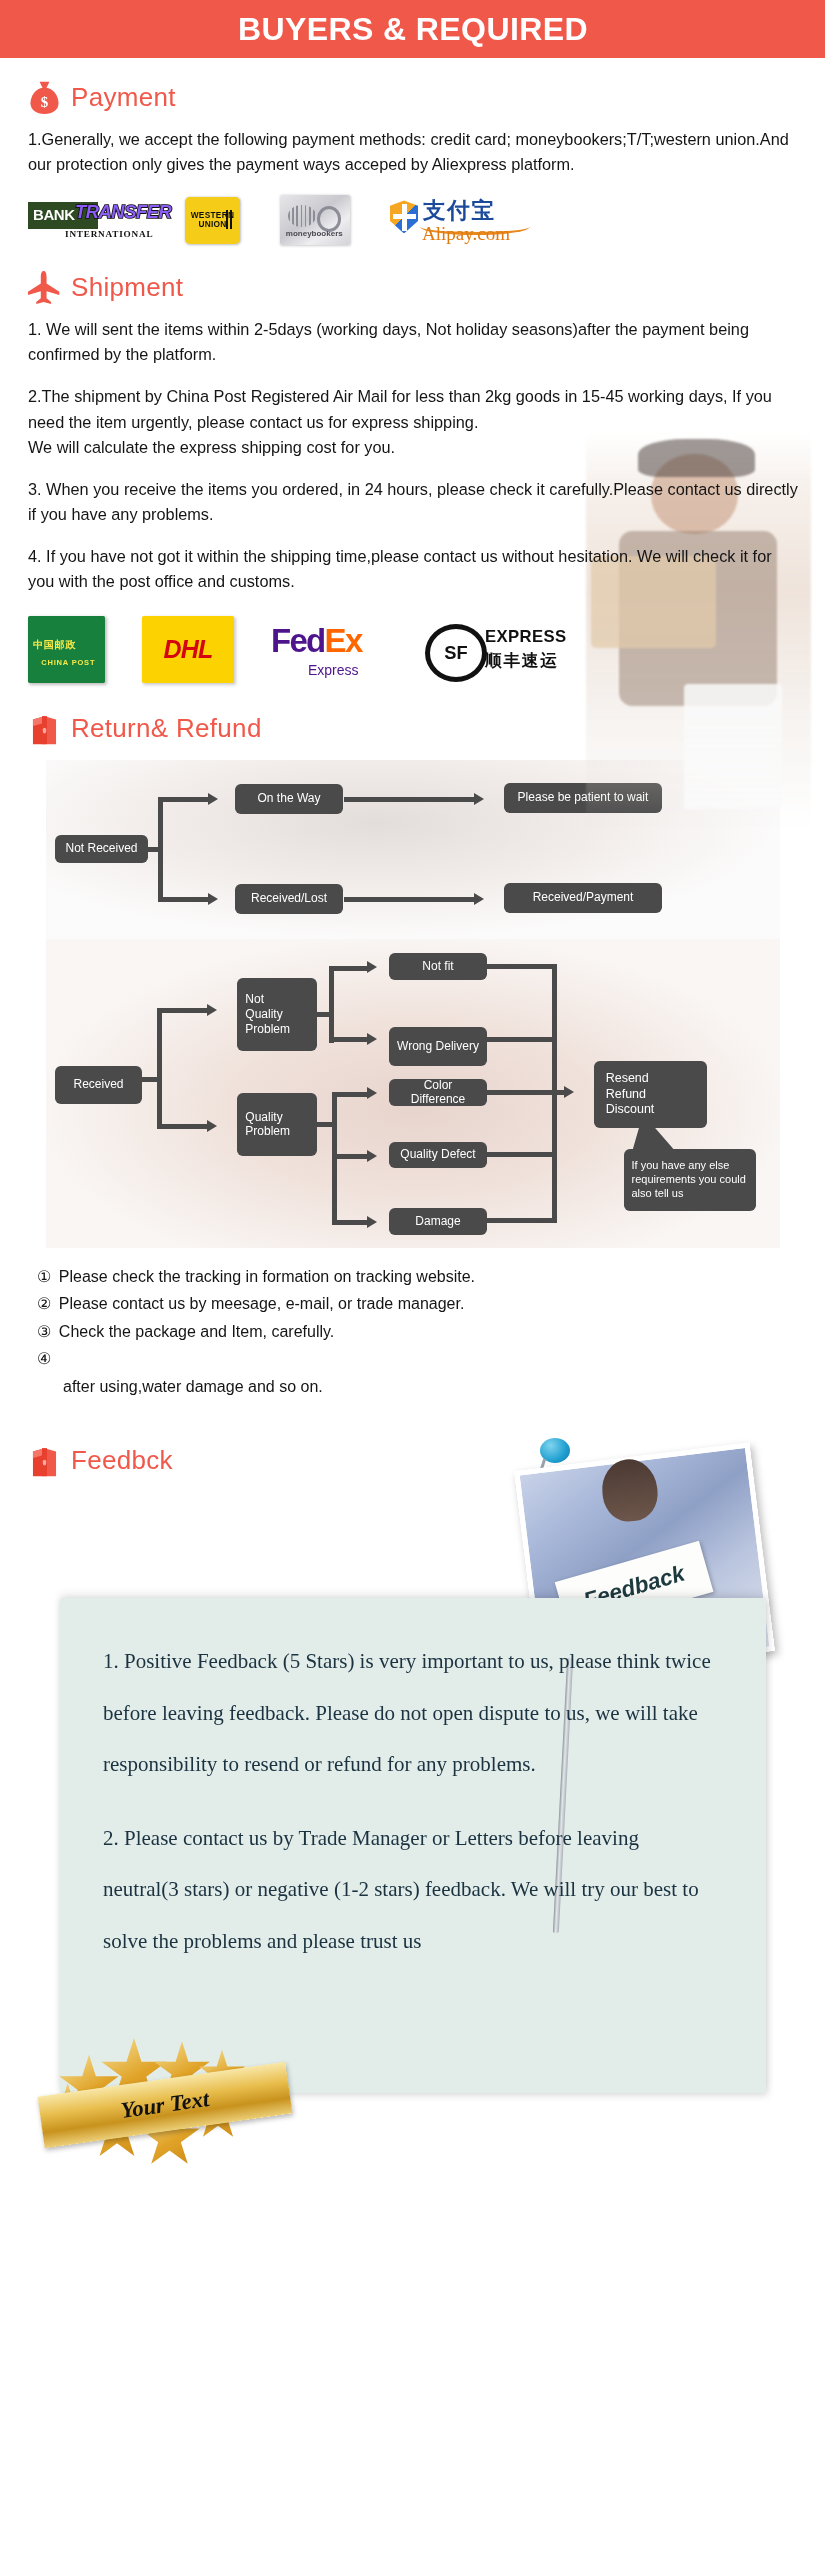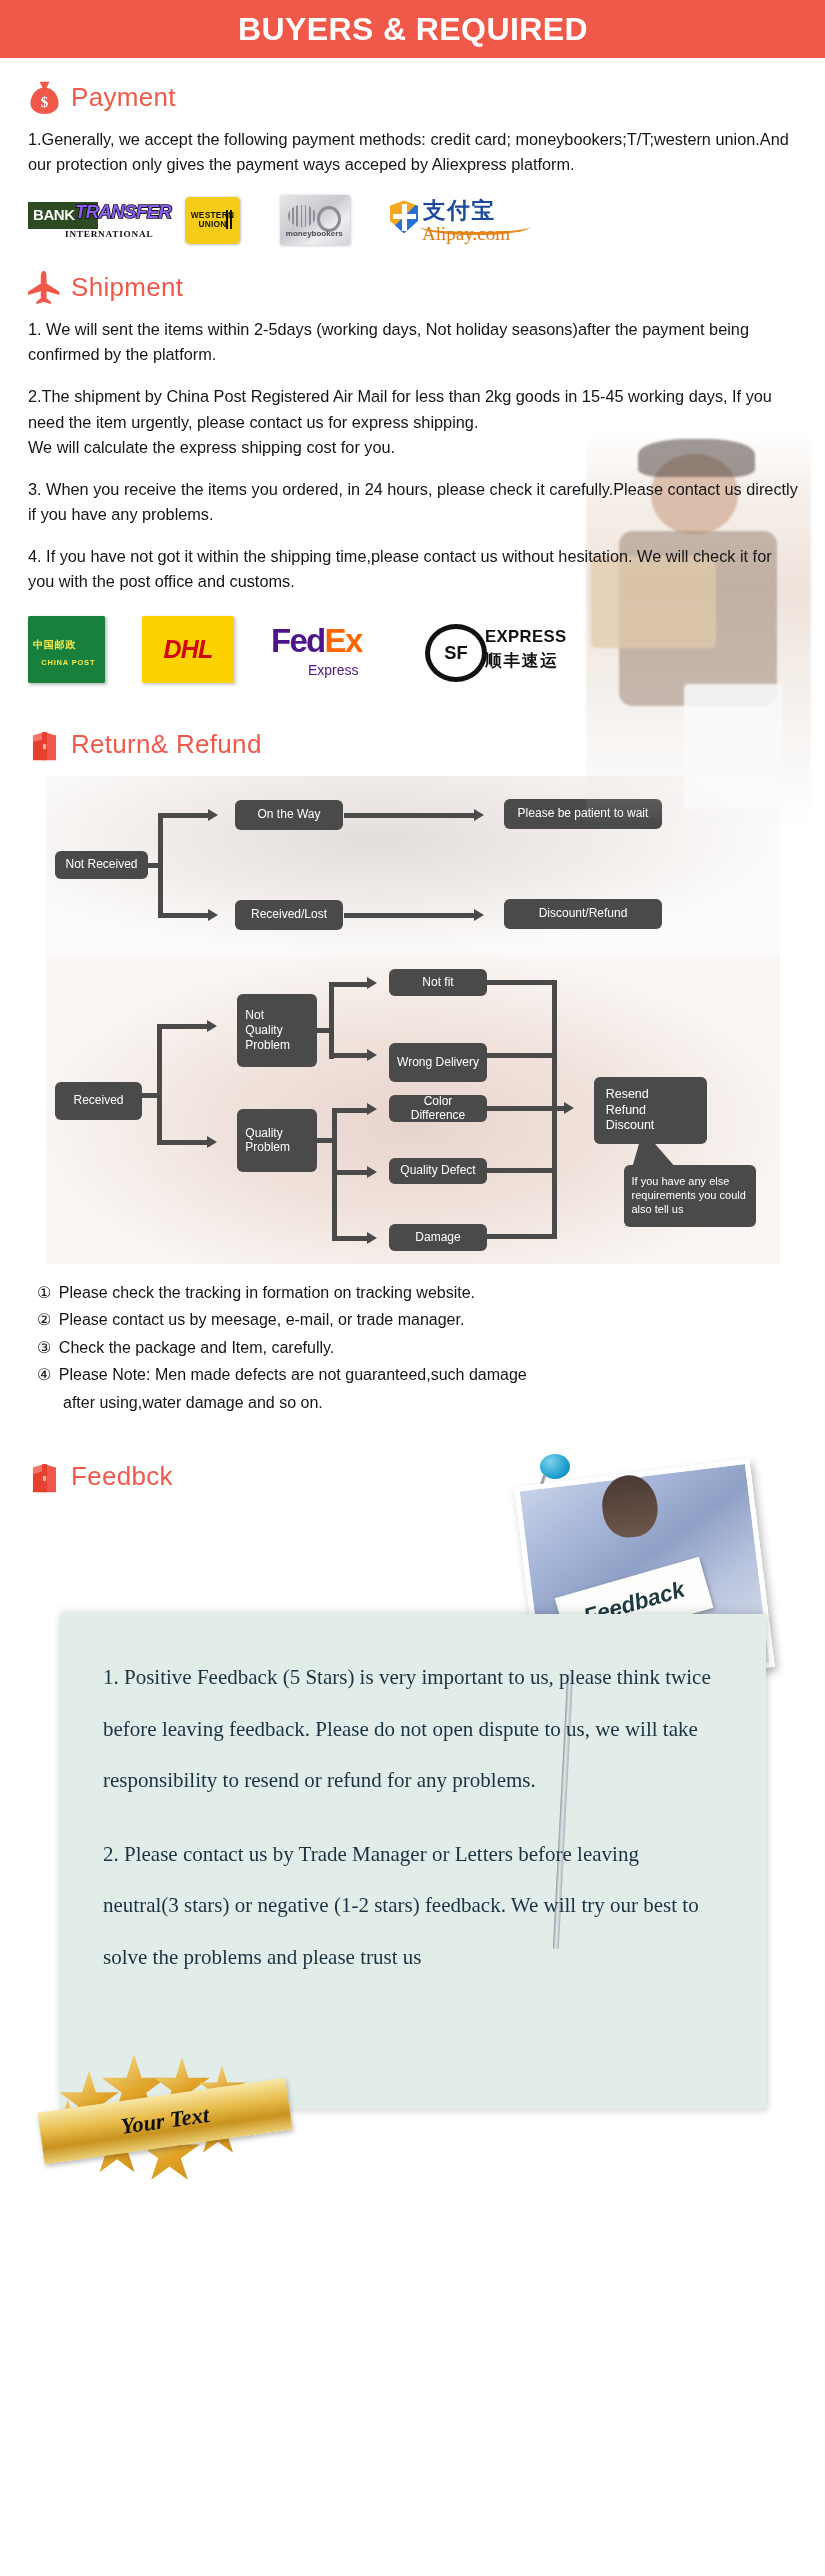--- a/index.html
+++ b/index.html
@@ -389,21 +389,21 @@
     </div>
     <div class="logo-sf">
       <div class="badge">
           <i>SF</i>
         </div>
       <div class="exp">EXPRESS</div>
       <div class="cn2">顺丰速运</div>
     </div>
   </div>
 
-  <div class="sec-head" style="margin-top:44px;">
+  <div class="sec-head" style="margin-top:28px;">
     <span class="ico">
       <svg class="ico-box" width="33" height="35" viewBox="0 0 40 42">
         <path d="M6 10 L20 6 L20 40 L6 40 Z" fill="#e8402f"></path>
         <path d="M20 6 L34 10 L34 40 L20 40 Z" fill="#f0584a"></path>
         <path d="M6 10 L20 6 L20 14 L6 18 Z" fill="#f5776a"></path>
         <rect x="17" y="6" width="6" height="34" fill="#e8402f"></rect>
         <rect x="18" y="20" width="4" height="7" rx="2" fill="#ffffff" opacity=".55"></rect>
       </svg>
     </span>
     <span class="title">Return&amp; Refund</span>
@@ -422,21 +422,21 @@
     <div class="arrow" style="left:208px;top:133px;"></div>
 
     <div class="node" style="left:235px;top:24px;width:108px;height:30px;">On the Way</div>
     <div class="conn" style="left:344px;top:37px;width:132px;height:5px;"></div>
     <div class="arrow" style="left:474px;top:33px;"></div>
     <div class="node" style="left:504px;top:23px;width:158px;height:30px;">Please be patient to wait</div>
 
     <div class="node" style="left:235px;top:124px;width:108px;height:30px;">Received/Lost</div>
     <div class="conn" style="left:344px;top:137px;width:132px;height:5px;"></div>
     <div class="arrow" style="left:474px;top:133px;"></div>
-    <div class="node" style="left:504px;top:123px;width:158px;height:30px;">Discount/Refund</div>
+    <div class="node" style="left:504px;top:123px;width:158px;height:30px;">Received/Payment</div>
   </div>
 
   <div class="flow" style="height:309px;margin-top:0;">
     <div class="flow-bg" style="background:radial-gradient(ellipse at 50% 55%, #e3cdc4 0%, #eddcd4 35%, #f8f4f2 72%);"></div>
 
     <div class="node" style="left:55px;top:127px;width:87px;height:38px;">Received</div>
     <div class="conn" style="left:142px;top:138px;width:18.3px;height:5px;"></div>
     <div class="conn" style="left:157px;top:69px;width:5px;height:121px;"></div>
     <div class="conn" style="left:157px;top:69px;width:52px;height:5px;"></div>
     <div class="arrow" style="left:207px;top:65px;"></div>
@@ -500,21 +500,20 @@
     <div class="li">
       <span class="n">②</span>
       <span>Please contact us by meesage, e-mail, or trade manager.</span>
     </div>
     <div class="li">
       <span class="n">③</span>
       <span>Check the package and Item, carefully.</span>
     </div>
     <div class="li">
       <span class="n">④</span>
-      <span>Please Note: Men made defects  are not guaranteed,such damage</span>
     </div>
     <div class="sub">after using,water damage and so on.</div>
   </div>
 
   <div class="sec-head" style="margin-top:43px;">
     <span class="ico">
       <svg class="ico-box" width="33" height="35" viewBox="0 0 40 42">
         <path d="M6 10 L20 6 L20 40 L6 40 Z" fill="#e8402f"></path>
         <path d="M20 6 L34 10 L34 40 L20 40 Z" fill="#f0584a"></path>
         <path d="M6 10 L20 6 L20 14 L6 18 Z" fill="#f5776a"></path>

